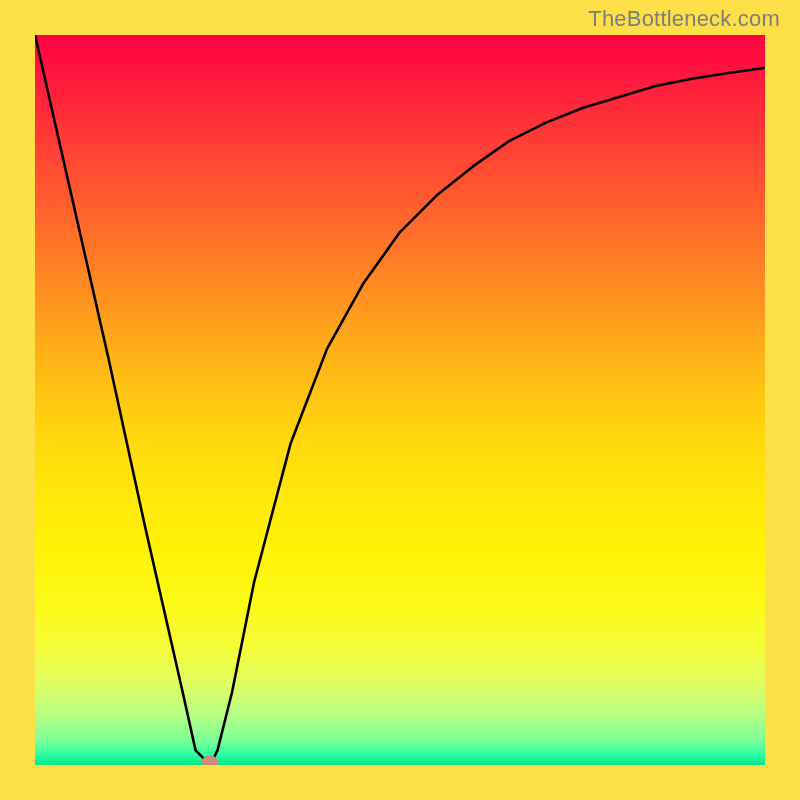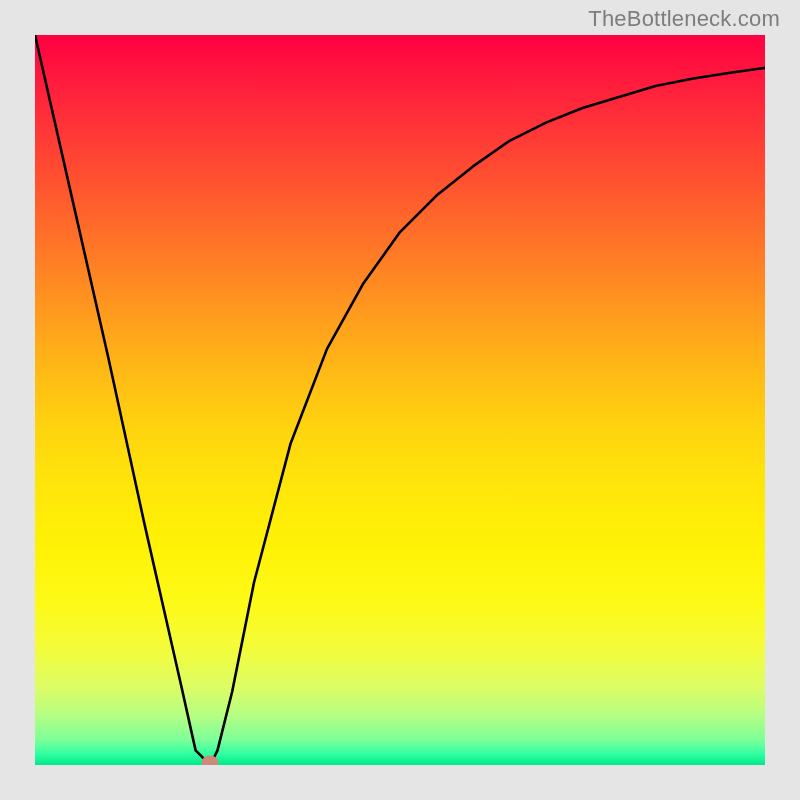--- a/index.html
+++ b/index.html
@@ -7,21 +7,21 @@
     padding: 0;
     width: 800px;
     height: 800px;
     background: #000;
     overflow: hidden;
   }
   .frame {
     position: relative;
     width: 800px;
     height: 800px;
-    background: #e5e5e5;
+    background: #fde047;
   }
   .plot-area {
     position: absolute;
     left: 35px;
     top: 35px;
     width: 730px;
     height: 730px;
     overflow: hidden;
   }
   .gradient {

